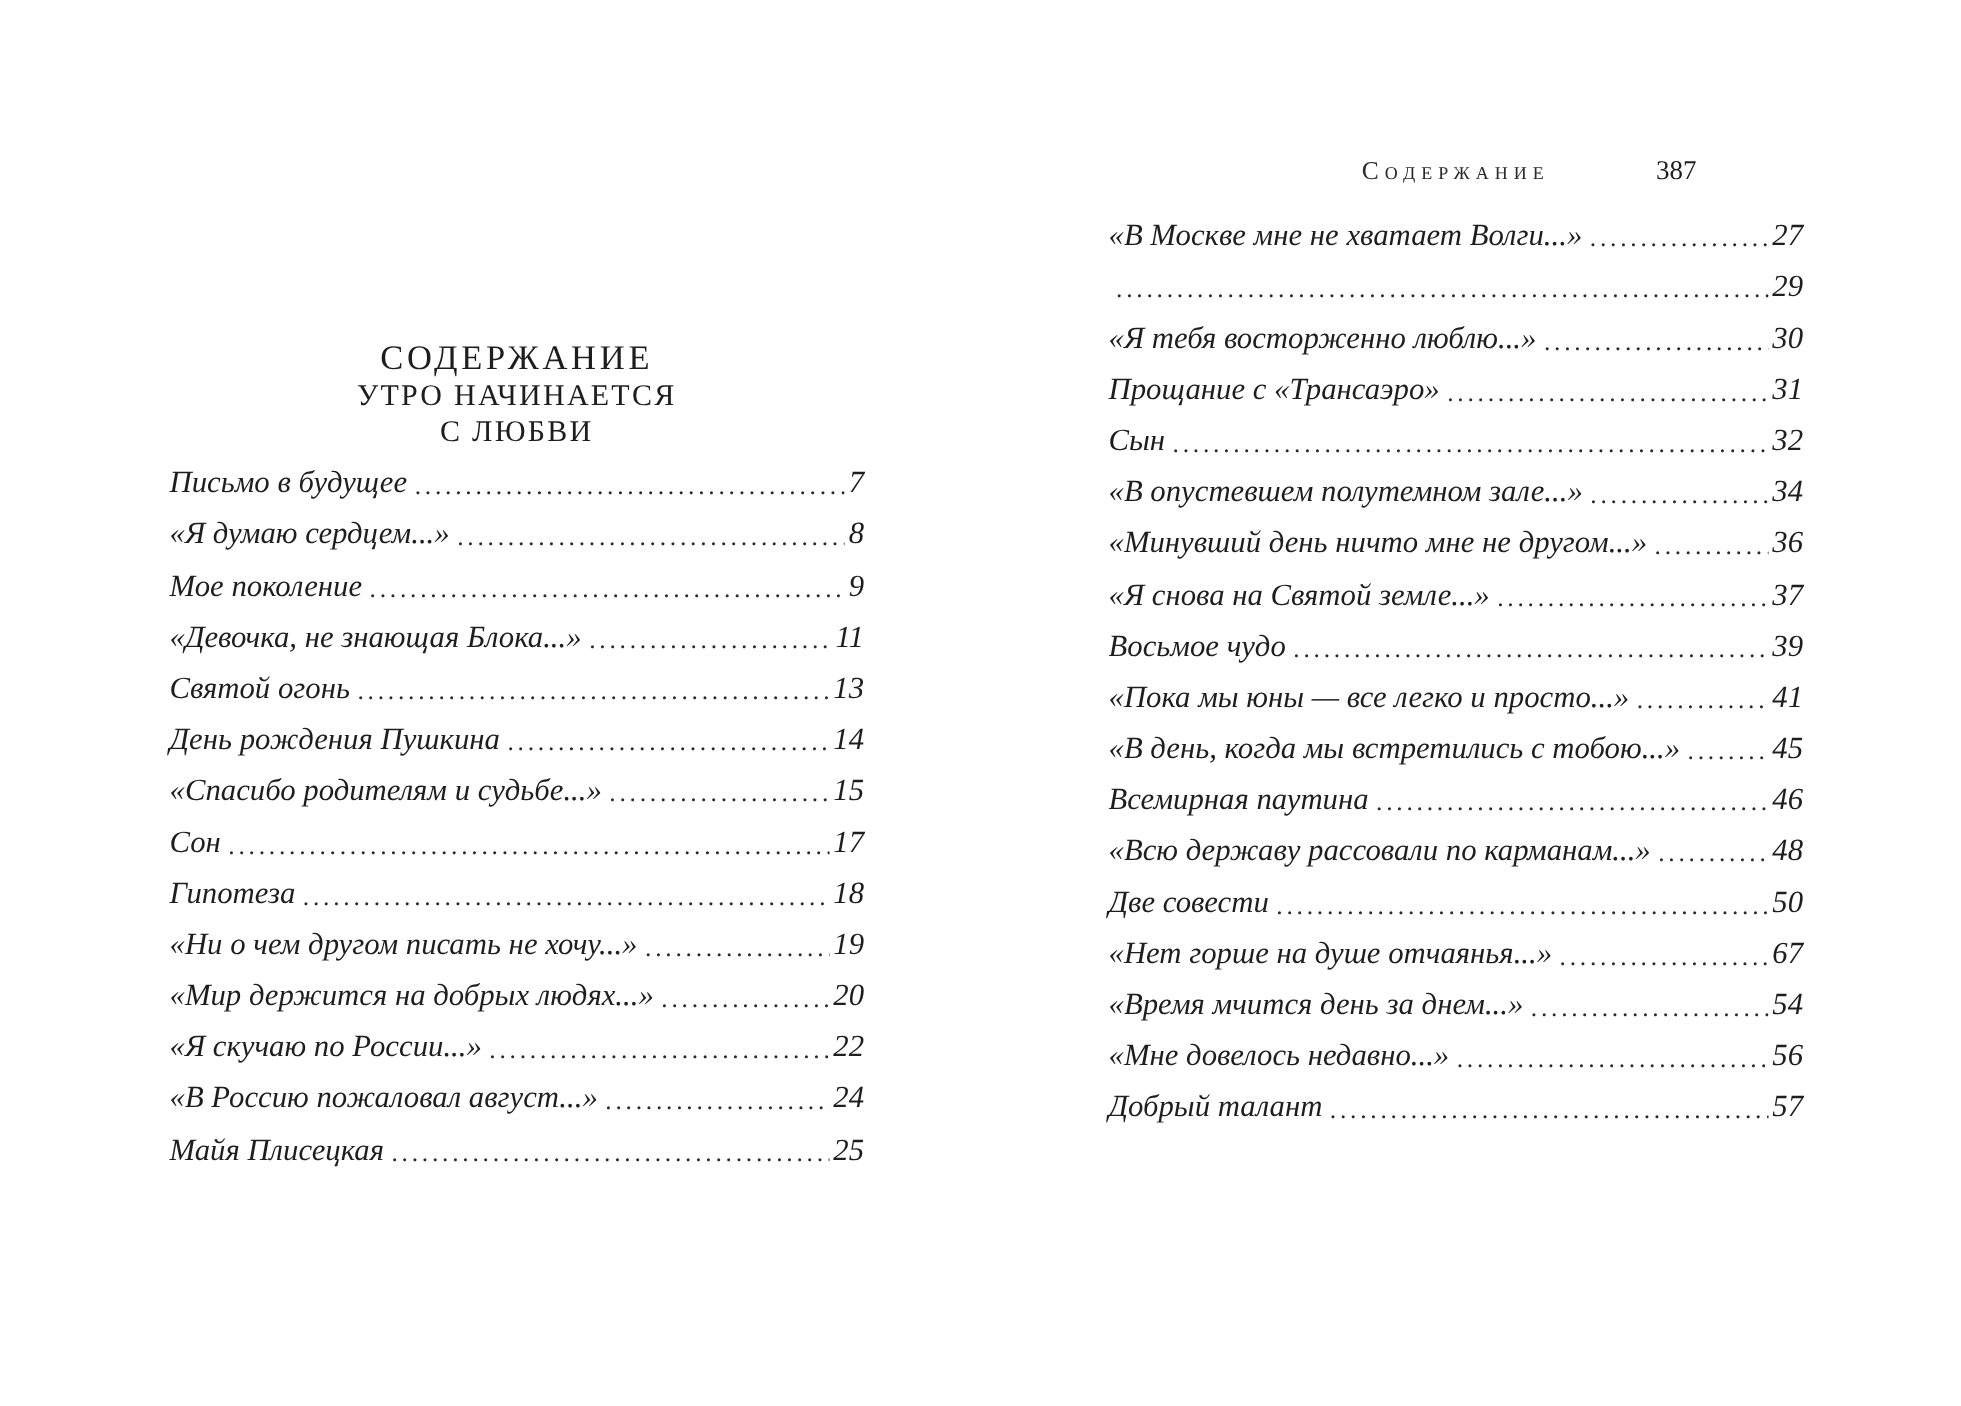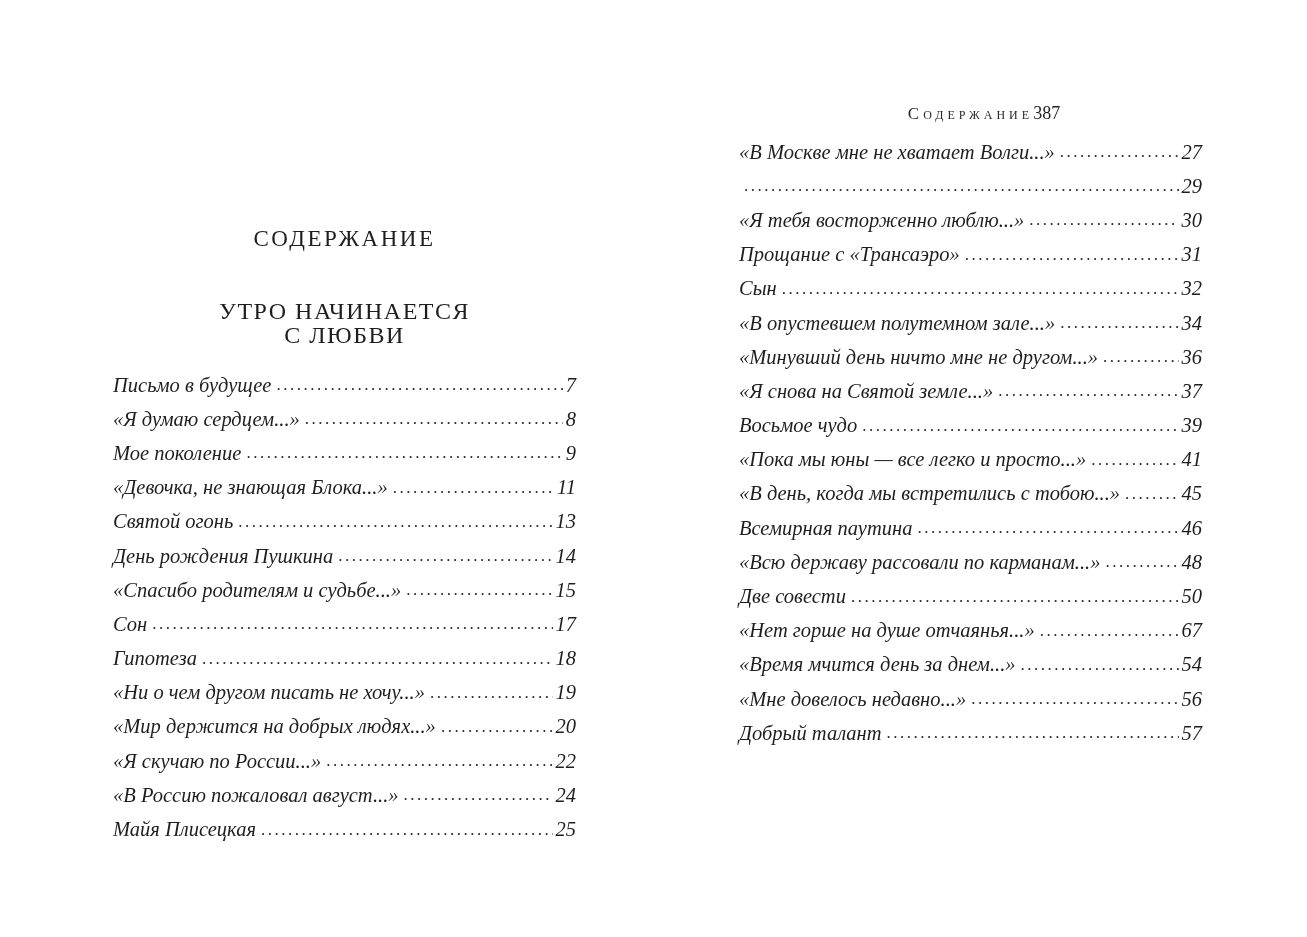--- a/index.html
+++ b/index.html
@@ -18,56 +18,55 @@
   
   .toc-main-title {
     margin-top: 226px;
     text-align: center;
     font-size: 23px;
     font-weight: normal;
     letter-spacing: 2.5px;
     color: #1e1e1e;
   }
   .toc-section-heading {
-    margin-top: 47px;
     text-align: center;
-    font-size: 24px;
+    font-size: 20px;
     font-weight: normal;
     letter-spacing: 1.5px;
     line-height: 24px;
     color: #1e1e1e;
   }
-  .left-col .toc-list { margin-top: 21px; }
+  .left-col .toc-list { }
 
   
   .running-header {
     margin-top: 103px;
     display: grid;
     grid-template-columns: 1fr auto 1fr;
     align-items: baseline;
   }
   .running-header .rh-title {
     grid-column: 2;
     font-variant: small-caps;
     letter-spacing: 4px;
     font-size: 17px;
     color: #2a2a2a;
   }
   .running-header .rh-page {
     grid-column: 3;
-    text-align: left;
+    text-align: center;
     font-size: 18px;
     color: #1e1e1e;
   }
   .right-col .toc-list { margin-top: 11px; }
 
   
   .toc-row {
     display: flex;
-    align-items: center;
+    align-items: flex-end;
     height: 34.2px;
     font-style: italic;
     font-size: 20.5px;
     color: #1e1e1e;
     white-space: nowrap;
   }
   .toc-label { flex: 0 0 auto; }
   .dots {
     flex: 1 1 auto;
     overflow: hidden;

